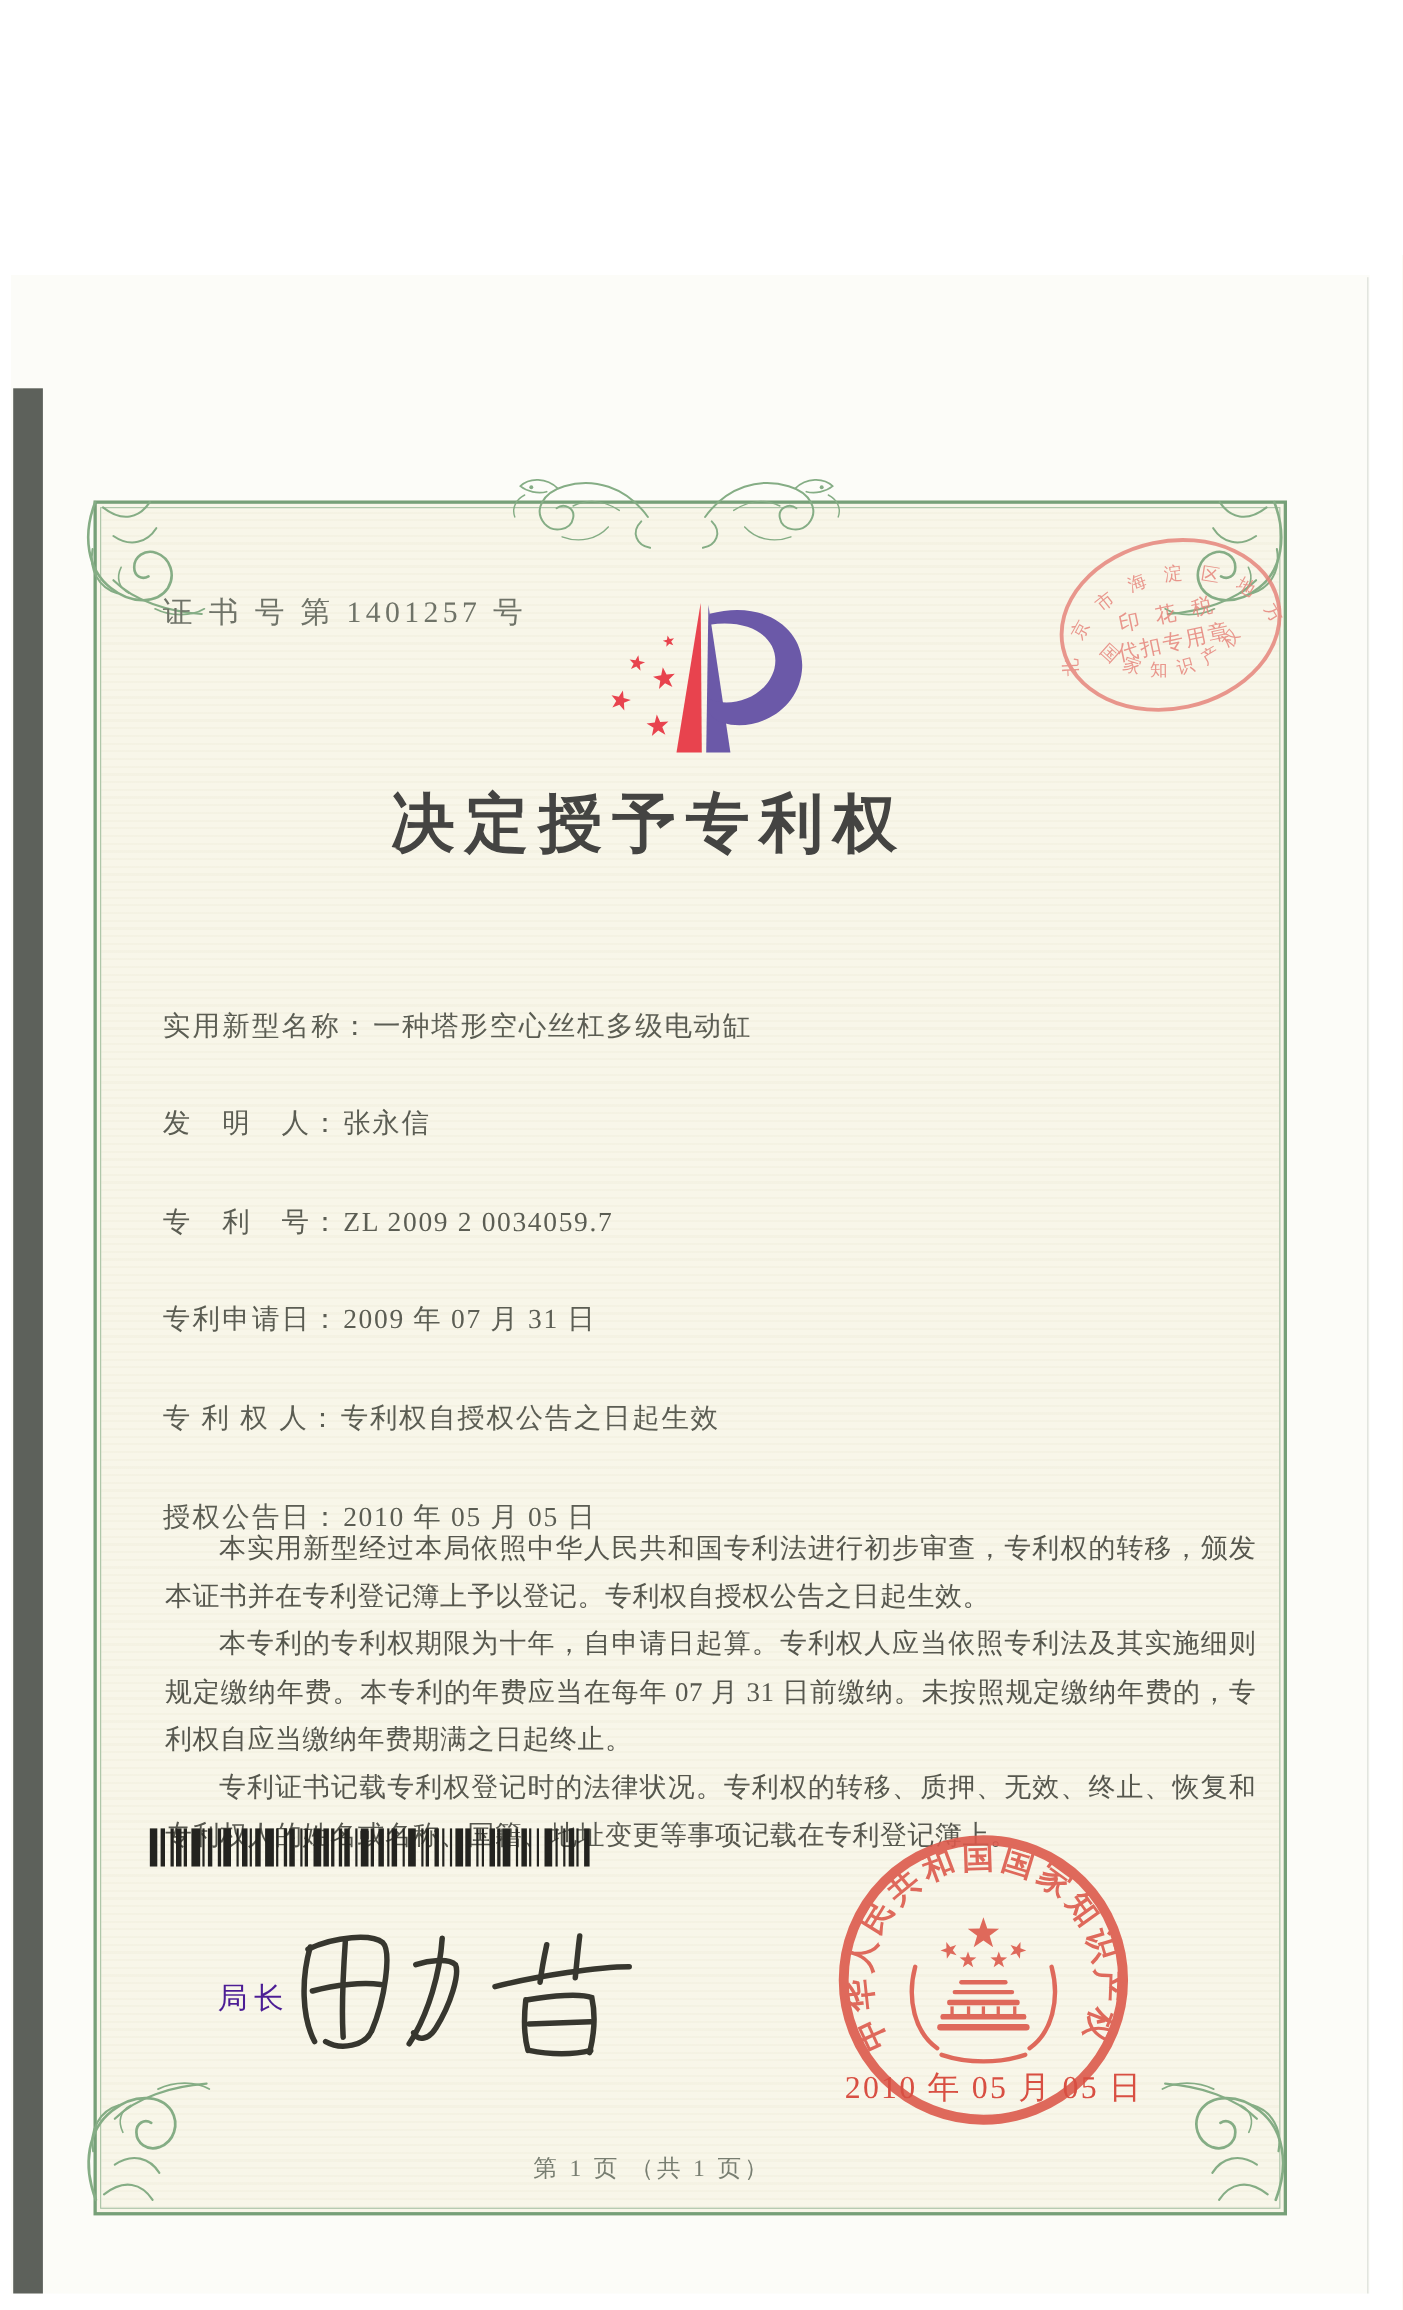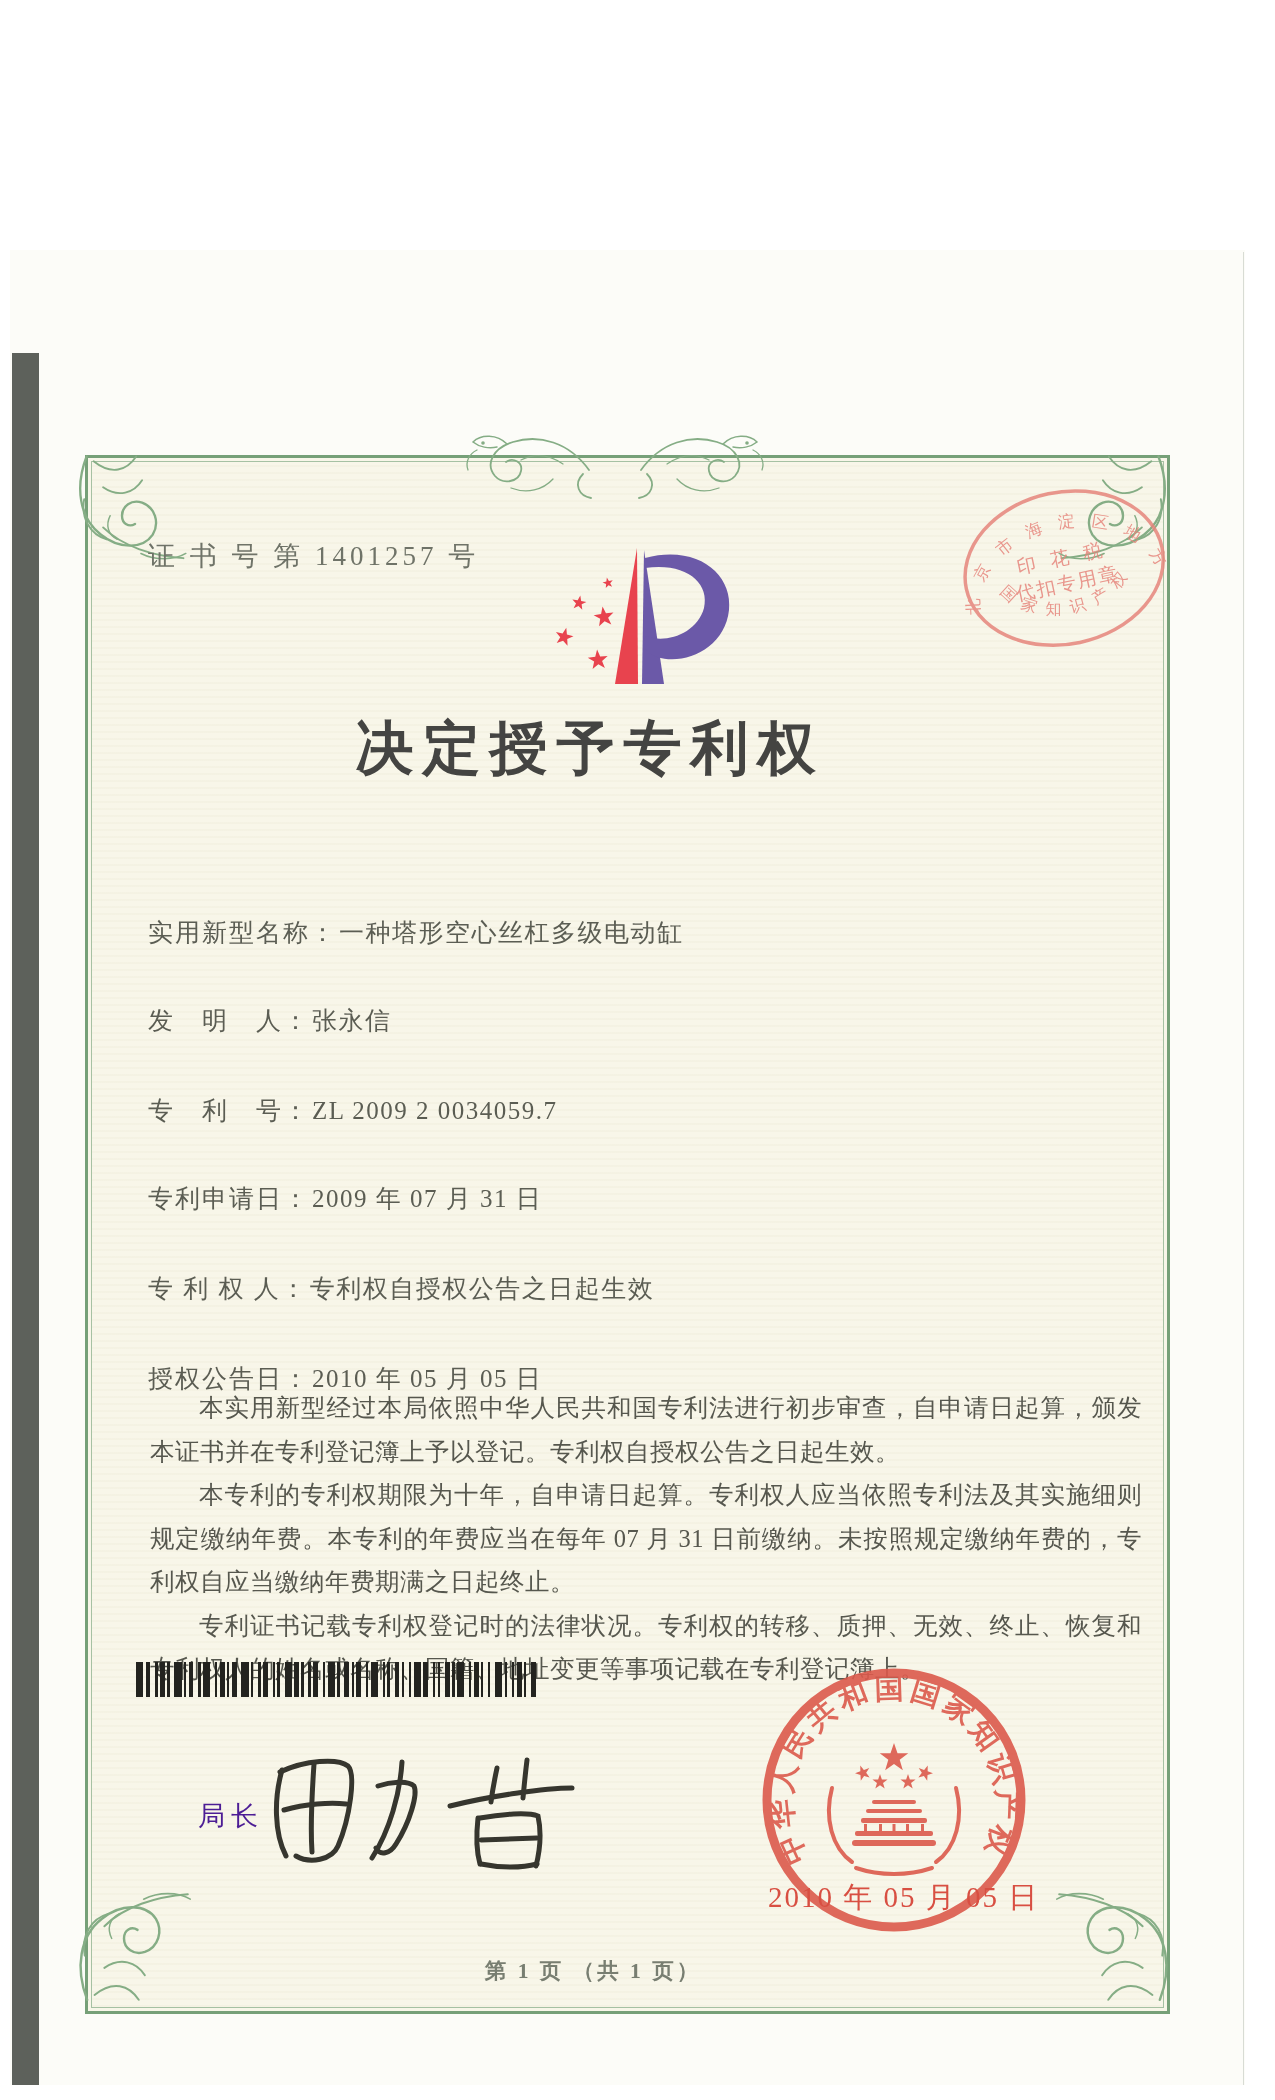--- a/index.html
+++ b/index.html
@@ -40,21 +40,21 @@
   .director{position:absolute;left:198px;top:1798px;font-size:27px;color:#4c1d95;letter-spacing:6px;}
   .signature{position:absolute;left:250px;top:1738px;width:340px;height:155px;}
 
   .seal{position:absolute;left:744px;top:1650px;width:300px;height:300px;}
   .seal-date{position:absolute;left:768px;top:1878px;width:255px;text-align:center;
     font-size:29px;color:#d84f42;letter-spacing:2px;white-space:nowrap;}
 
   .tax-stamp{position:absolute;left:945px;top:476px;width:240px;height:192px;transform:rotate(-12deg);}
 
   .page-footer{position:absolute;left:433px;top:1956px;width:320px;text-align:center;
-    font-size:21.5px;color:#787e71;letter-spacing:3px;font-weight:bold;}
+    font-size:21.5px;color:#787e71;letter-spacing:3px;}
 </style>
 </head>
 <body>
 
 <div class="paper"></div>
 <div class="paper-edge"></div>
 <div class="scanner-strip"></div>
 
 <div class="frame-outer">
   <div class="frame-inner"></div>
@@ -132,21 +132,21 @@
   <span class="lbl">专利申请日：</span><span class="val">2009 年 07 月 31 日</span>
 </div>
 <div class="field-row" style="top:1236px">
   <span class="lbl">专 利 权 人：</span><span class="val">专利权自授权公告之日起生效</span>
 </div>
 <div class="field-row" style="top:1326px">
   <span class="lbl">授权公告日：</span><span class="val">2010 年 05 月 05 日</span>
 </div>
 
 <div class="body-text">
-  <p>本实用新型经过本局依照中华人民共和国专利法进行初步审查，自申请日起算，颁发本证书并在专利登记簿上予以登记。专利权自授权公告之日起生效。</p>
+  <p>本实用新型经过本局依照中华人民共和国专利法进行初步审查，专利权的转移，颁发本证书并在专利登记簿上予以登记。专利权自授权公告之日起生效。</p>
   <p>本专利的专利权期限为十年，自申请日起算。专利权人应当依照专利法及其实施细则规定缴纳年费。本专利的年费应当在每年 07 月 31 日前缴纳。未按照规定缴纳年费的，专利权自应当缴纳年费期满之日起终止。</p>
   <p>专利证书记载专利权登记时的法律状况。专利权的转移、质押、无效、终止、恢复和专利权人的姓名或名称、国籍、地址变更等事项记载在专利登记簿上。</p>
 </div>
 
 <div class="barcode">
     <div style="width: 7.2px; flex: 0 0 auto; background: rgb(35, 35, 31);"></div>
     <div style="width: 2.4px; flex: 0 0 auto; background: transparent;"></div>
     <div style="width: 4.8px; flex: 0 0 auto; background: rgb(35, 35, 31);"></div>
     <div style="width: 4.8px; flex: 0 0 auto; background: transparent;"></div>
     <div style="width: 2.4px; flex: 0 0 auto; background: rgb(35, 35, 31);"></div>

